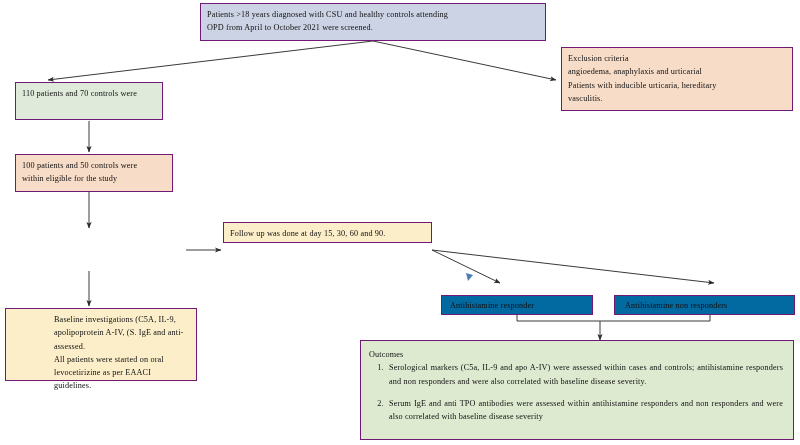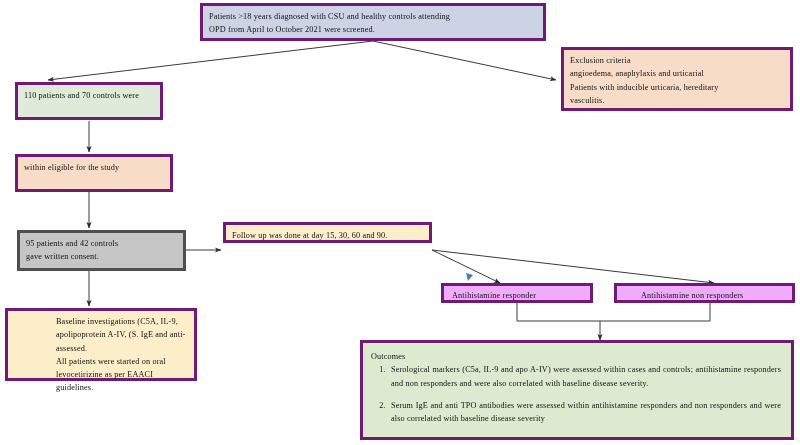--- a/index.html
+++ b/index.html
@@ -11,21 +11,21 @@
     position: relative;
     width: 800px;
     height: 445px;
     background: #ffffff;
     font-family: "Liberation Serif", "DejaVu Serif", serif;
     overflow: hidden;
   }
   .node {
     position: absolute;
     box-sizing: border-box;
-    border: 3px solid #701a75;
+    border: 1px solid #701a75;
     color: #111111;
     font-size: 8.2px;
     line-height: 1.62;
     padding: 4px 6px;
     text-align: justify;
     text-justify: inter-word;
     letter-spacing: 0.15px;
   }
   .node p {
     margin: 0;
@@ -36,21 +36,21 @@
   .node.center-txt {
     text-align: left;
   }
 
   
   .fill-blue   { background: #ccd3e4; }
   .fill-green  { background: #dfeada; }
   .fill-peach  { background: #f7dcc8; }
   .fill-gray   { background: #c6c6c6; }
   .fill-cream  { background: #fbeec9; }
-  .fill-lblue  { background: #f0abfc; }
+  .fill-lblue  { background: #0369a1; margin-top: 12px; }
   .fill-mint   { background: #deead0; }
 
   svg.wires {
     position: absolute;
     left: 0;
     top: 0;
     width: 800px;
     height: 445px;
     pointer-events: none;
   }
@@ -116,45 +116,42 @@
     <p class="title-line">angioedema, anaphylaxis and urticarial</p>
     <p class="title-line">Patients with inducible urticaria, hereditary</p>
     <p class="title-line">vasculitis.</p>
   </div>
 
   <div class="node fill-green center-txt" style="left:15px; top:82px; width:148px; height:38px;">
     <p>110 patients and 70 controls were</p>
   </div>
 
   <div class="node fill-peach center-txt" style="left:15px; top:154px; width:158px; height:38px;">
+    <p>100 patients and 50 controls were</p>
     <p>within eligible for the study</p>
   </div>
 
-  <div class="node fill-gray" style="left:17px; top:230px; width:169px; height:41px; border-color:#4f4f4f;">
-    <p>95 patients and 42 controls</p>
-    <p class="title-line">gave written consent.</p>
-  </div>
 
   <div class="node fill-cream center-txt" style="left:223px; top:222px; width:209px; height:21px;">
     <p>Follow up was done at day 15, 30, 60 and 90.</p>
   </div>
 
   <div class="node fill-cream" style="left:5px; top:308px; width:192px; height:73px;padding-left:48px;">
     <p>Baseline investigations (C5A, IL-9,</p>
     <p>apolipoprotein A-IV, (S. IgE and anti-</p>
     <p class="title-line">assessed.</p>
     <p>All patients were started on oral</p>
     <p class="title-line">levocetirizine as per EAACI guidelines.</p>
   </div>
 
   <div class="node fill-lblue center-txt" style="left:441px; top:283px; width:152px; height:20px; padding-top:3px; padding-left:8px;">
     <p>Antihistamine responder</p>
   </div>
 
-  <div class="node fill-lblue center-txt" style="left:614px; top:283px; width:181px; height:20px; padding-top:3px; padding-left:24px;">
+  <div class="node fill-lblue center-txt" style="left:614px; top:283px; width:181px; height:20px; padding-top:3px; padding-left:10px;">
     <p>Antihistamine non responders</p>
   </div>
 
   <div class="node fill-mint" style="left:360px; top:340px; width:434px; height:100px; padding:7px 10px 7px 8px;">
     <p class="outcomes-head">Outcomes</p>
     <ol class="outcomes-list">
       <li>Serological markers (C5a, IL-9 and apo A-IV) were assessed within cases and controls; antihistamine responders and non responders and were also correlated with baseline disease severity.</li>
       <li>Serum IgE and anti TPO antibodies were assessed within antihistamine responders and non responders and were also correlated with baseline disease severity</li>
     </ol>
   </div>

